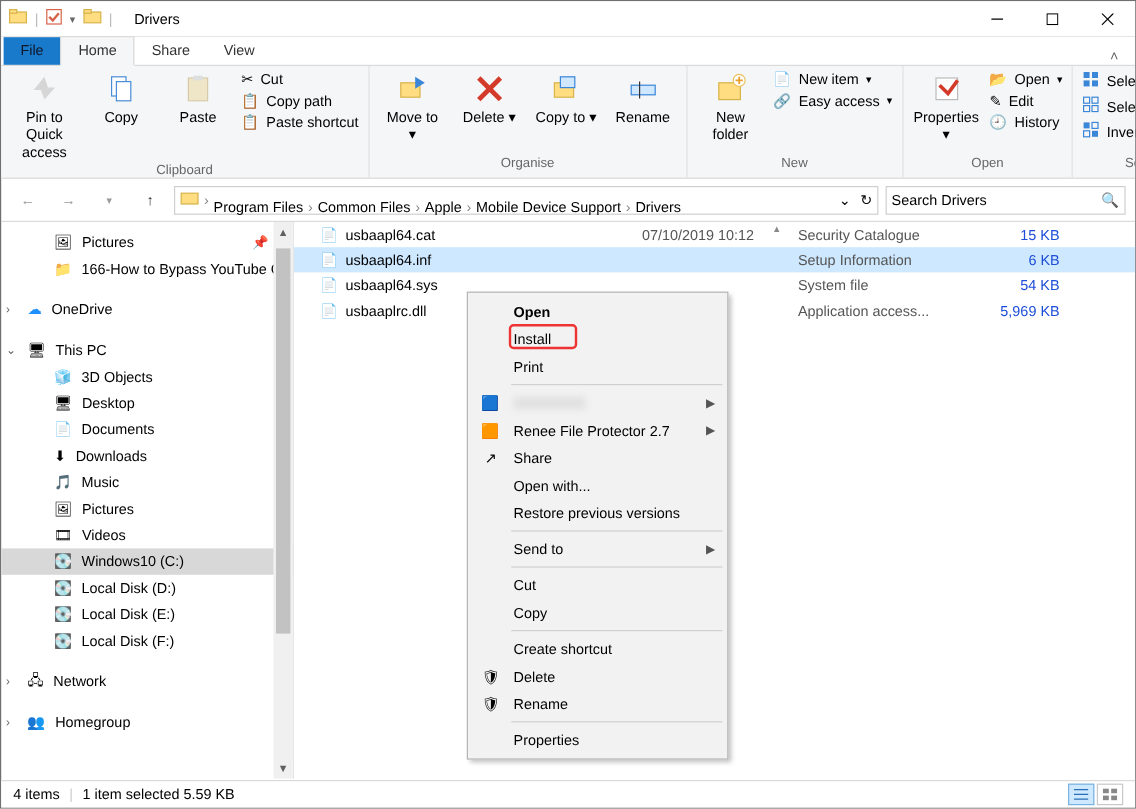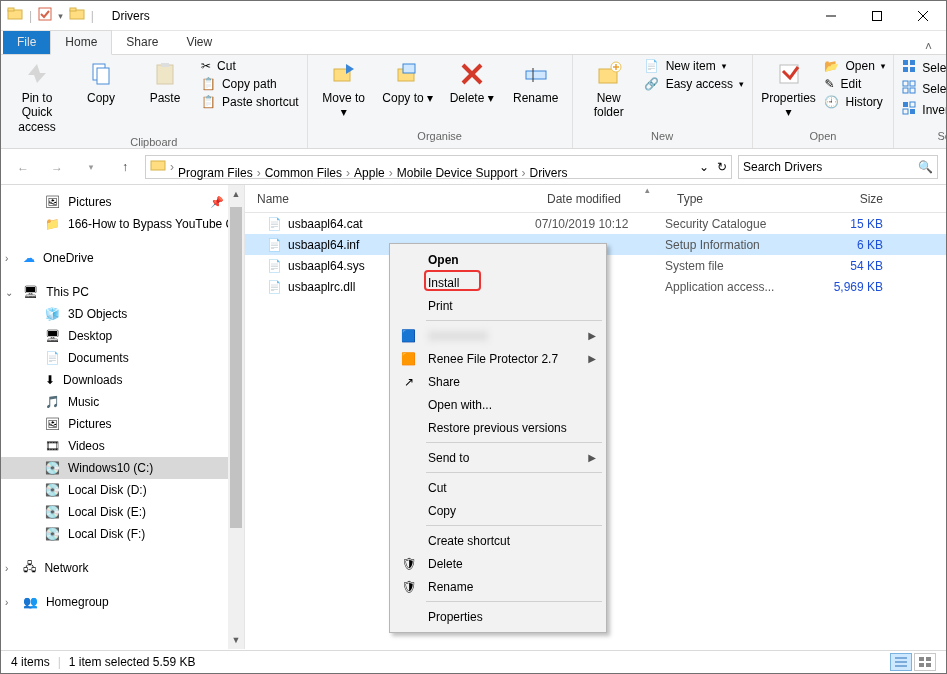--- a/index.html
+++ b/index.html
@@ -6,21 +6,21 @@
   .window { width: 947px; height: 674px; border: 1px solid #707070; background: #fff; position: relative; overflow: hidden; }
   
   .titlebar { height: 30px; background: #fff; display: flex; align-items: center; border-bottom: 1px solid #e5e5e5; }
   .titlebar .qat { display: flex; align-items: center; gap: 6px; padding: 0 6px; }
   .titlebar .tb-title { padding-left: 12px; }
   .titlebar .tb-controls { margin-left: auto; display: flex; }
   .tb-btn { width: 46px; height: 29px; display: flex; align-items: center; justify-content: center; }
   
   .tabs { height: 24px; display: flex; align-items: flex-end; background: #fff; border-bottom: 1px solid #dadada; padding-left: 2px; }
   .tab { padding: 4px 14px 5px 14px; color: #333; }
-  .tab.file { background: #1979ca; color: #e5e5e5; }
+  .tab.file { background: #1979ca; color: #0f172a; }
   .tab.active { background: #f5f6f7; border: 1px solid #dadada; border-bottom: 1px solid #f5f6f7; position: relative; top: 1px; }
   .rib-collapse { margin-left: auto; padding: 0 14px; color:#666; }
   
   .ribbon { height: 94px; background: #f5f6f7; border-bottom: 1px solid #dadada; display: flex; }
   .group { border-right: 1px solid #e1e1e1; padding: 4px 8px 2px 8px; display: flex; flex-direction: column; }
   .group .grow { display: flex; flex: 1; gap: 8px; align-items: flex-start; }
   .group .glabel { text-align: center; font-size: 11px; color: #666; height: 16px; }
   .bigbtn { display:flex; flex-direction:column; align-items:center; justify-content:flex-start; width:56px; text-align:center; padding:2px; line-height:1.2; }
   .bigbtn span.lbl { display:block; margin-top:4px; }
   .smalllist { display:flex; flex-direction:column; gap:4px; }
@@ -177,31 +177,31 @@
       <div class="grow">
         <div class="bigbtn">
           <svg width="26" height="26">
               <rect x="3" y="8" width="16" height="12" fill="#ffdd80" stroke="#d7b34a"></rect>
               <path d="M15 3 L23 8 L15 13 Z" fill="#3a86d8"></path>
             </svg>
           <span class="lbl"><span>Move to</span> ▾</span>
         </div>
         <div class="bigbtn">
           <svg width="26" height="26">
+              <line x1="4" y1="4" x2="22" y2="22" stroke="#d43a2a" stroke-width="4"></line>
+              <line x1="22" y1="4" x2="4" y2="22" stroke="#d43a2a" stroke-width="4"></line>
+            </svg>
+          <span class="lbl"><span>Delete</span> ▾</span>
+        </div>
+        <div class="bigbtn">
+          <svg width="26" height="26">
               <rect x="3" y="8" width="16" height="12" fill="#ffdd80" stroke="#d7b34a"></rect>
               <rect x="8" y="3" width="12" height="9" fill="#cfe7ff" stroke="#3a86d8"></rect>
             </svg>
           <span class="lbl"><span>Copy to</span> ▾</span>
-        </div>
-        <div class="bigbtn">
-          <svg width="26" height="26">
-              <line x1="4" y1="4" x2="22" y2="22" stroke="#d43a2a" stroke-width="4"></line>
-              <line x1="22" y1="4" x2="4" y2="22" stroke="#d43a2a" stroke-width="4"></line>
-            </svg>
-          <span class="lbl"><span>Delete</span> ▾</span>
         </div>
         <div class="bigbtn">
           <svg width="26" height="26">
               <rect x="3" y="10" width="20" height="8" fill="#cfe7ff" stroke="#3a86d8"></rect>
               <line x1="10" y1="7" x2="10" y2="21" stroke="#333"></line>
             </svg>
           <span class="lbl">Rename</span>
         </div>
       </div>
       <div class="glabel">Organise</div>
@@ -423,26 +423,20 @@
         <div class="sb-btn">▲</div>
         <div class="sb-track">
             <div class="sb-thumb"></div>
           </div>
         <div class="sb-btn">▼</div>
       </div>
     </div>
 
     <div class="main">
       <div class="sortarrow">▴</div>
-      <div class="colhead">
-        <div class="col name">Name</div>
-        <div class="col date">Date modified</div>
-        <div class="col type">Type</div>
-        <div class="col size">Size</div>
-      </div>
       <div class="files" id="files-ct">
           <div class="filerow">
             <div class="fname">
               <span>📄</span>
               <span>usbaapl64.cat</span>
             </div>
             <div class="fdate">07/10/2019 10:12</div>
             <div class="ftype">Security Catalogue</div>
             <div class="fsize">15 KB</div>
           </div>

